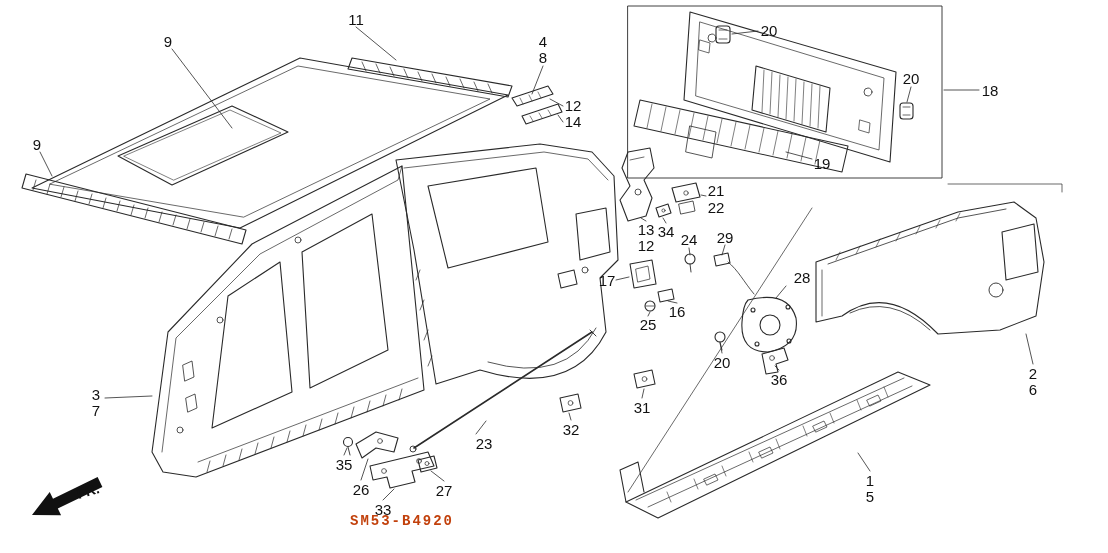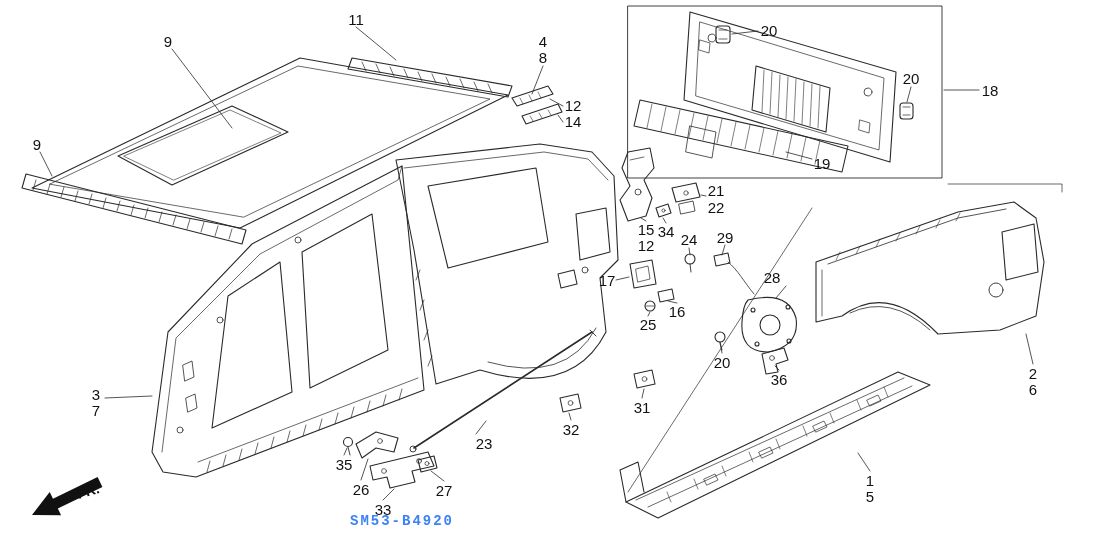--- a/index.html
+++ b/index.html
@@ -13,21 +13,21 @@
     font-size:15px;color:#111;line-height:1;white-space:nowrap;
   }
   .fr-label{
     position:absolute;left:88px;top:491px;
     transform:translate(-50%,-50%) rotate(-16deg);
     font-weight:bold;font-size:14px;color:#111;
   }
   .diagram-code{
     position:absolute;left:402px;top:521px;transform:translate(-50%,-50%);
     font-family:"Liberation Mono",monospace;font-weight:bold;
-    font-size:14px;letter-spacing:2px;color:#3b82f6;
+    font-size:14px;letter-spacing:2px;color:#c2410c;
   }
 </style>
 </head>
 <body>
 
 <div class="stage">
 
   <svg viewBox="0 0 1108 553" width="1108" height="553">
     <g stroke="#2a2a2a" fill="none" stroke-width="1.1" stroke-linejoin="round" stroke-linecap="round">
 
@@ -255,27 +255,27 @@
   <div class="callout" style="left:543px;top:57px">8</div>
   <div class="callout" style="left:573px;top:105px">12</div>
   <div class="callout" style="left:573px;top:121px">14</div>
   <div class="callout" style="left:37px;top:144px">9</div>
   <div class="callout" style="left:769px;top:30px">20</div>
   <div class="callout" style="left:911px;top:78px">20</div>
   <div class="callout" style="left:990px;top:90px">18</div>
   <div class="callout" style="left:822px;top:163px">19</div>
   <div class="callout" style="left:716px;top:190px">21</div>
   <div class="callout" style="left:716px;top:207px">22</div>
-  <div class="callout" style="left:646px;top:229px">15</div>
+  <div class="callout" style="left:646px;top:229px">13</div>
   <div class="callout" style="left:646px;top:245px">12</div>
   <div class="callout" style="left:666px;top:231px">34</div>
   <div class="callout" style="left:689px;top:239px">24</div>
   <div class="callout" style="left:725px;top:237px">29</div>
   <div class="callout" style="left:607px;top:280px">17</div>
-  <div class="callout" style="left:772px;top:277px">28</div>
+  <div class="callout" style="left:802px;top:277px">28</div>
   <div class="callout" style="left:677px;top:311px">16</div>
   <div class="callout" style="left:648px;top:324px">25</div>
   <div class="callout" style="left:722px;top:362px">20</div>
   <div class="callout" style="left:779px;top:379px">36</div>
   <div class="callout" style="left:96px;top:394px">3</div>
   <div class="callout" style="left:96px;top:410px">7</div>
   <div class="callout" style="left:642px;top:407px">31</div>
   <div class="callout" style="left:571px;top:429px">32</div>
   <div class="callout" style="left:484px;top:443px">23</div>
   <div class="callout" style="left:344px;top:464px">35</div>

